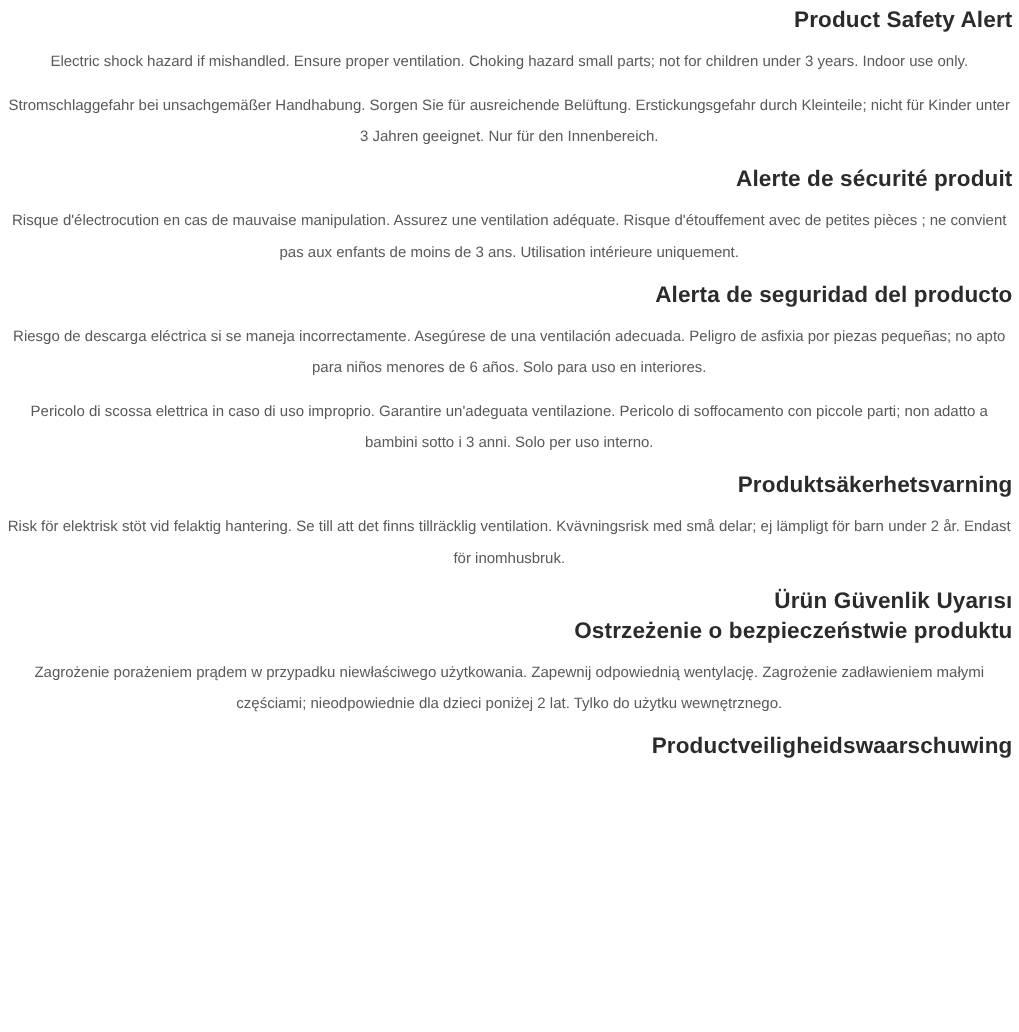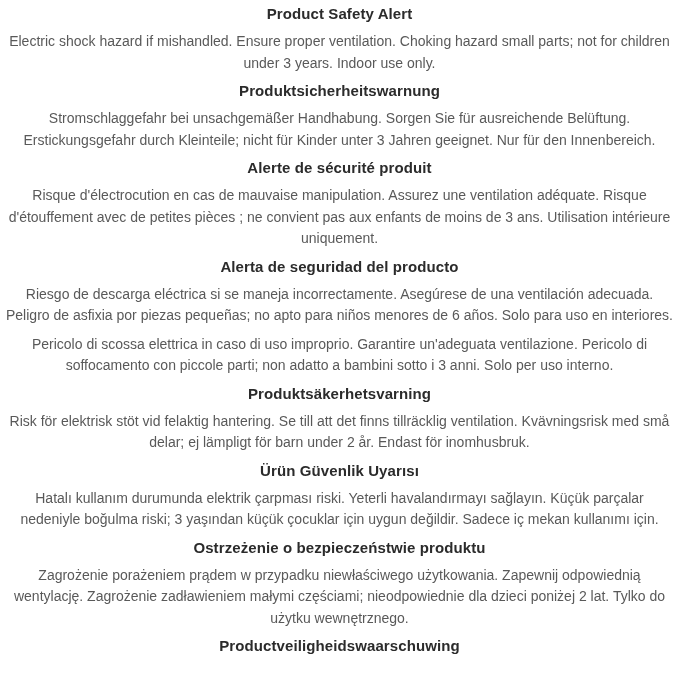--- a/index.html
+++ b/index.html
@@ -16,41 +16,41 @@
   }
   .safety-section {
     text-align: center;
   }
   .safety-heading {
     font-size: 15px;
     font-weight: 700;
     line-height: 20px;
     color: #2b2b2b;
     letter-spacing: 0.1px;
+    text-align: right;
   }
   .safety-body {
-    font-size: 14px;
+    font-size: 10px;
     line-height: 21.5px;
     color: #595959;
     margin: 7px auto 7px;
     max-width: 669px;
   }
 </style>
 </head>
 <body>
 
 <div class="page">
 
   <section class="safety-section">
     <h2 class="safety-heading">Product Safety Alert</h2>
     <p class="safety-body">Electric shock hazard if mishandled. Ensure proper ventilation. Choking hazard small parts; not for children under 3 years. Indoor use only.</p>
   </section>
 
   <section class="safety-section">
-    <h2 class="safety-heading">Produktsicherheitswarnung</h2>
     <p class="safety-body">Stromschlaggefahr bei unsachgemäßer Handhabung. Sorgen Sie für ausreichende Belüftung. Erstickungsgefahr durch Kleinteile; nicht für Kinder unter 3 Jahren geeignet. Nur für den Innenbereich.</p>
   </section>
 
   <section class="safety-section">
     <h2 class="safety-heading">Alerte de sécurité produit</h2>
     <p class="safety-body">Risque d'électrocution en cas de mauvaise manipulation. Assurez une ventilation adéquate. Risque d'étouffement avec de petites pièces ; ne convient pas aux enfants de moins de 3 ans. Utilisation intérieure uniquement.</p>
   </section>
 
   <section class="safety-section">
     <h2 class="safety-heading">Alerta de seguridad del producto</h2>
@@ -61,21 +61,20 @@
     <p class="safety-body">Pericolo di scossa elettrica in caso di uso improprio. Garantire un'adeguata ventilazione. Pericolo di soffocamento con piccole parti; non adatto a bambini sotto i 3 anni. Solo per uso interno.</p>
   </section>
 
   <section class="safety-section">
     <h2 class="safety-heading">Produktsäkerhetsvarning</h2>
     <p class="safety-body">Risk för elektrisk stöt vid felaktig hantering. Se till att det finns tillräcklig ventilation. Kvävningsrisk med små delar; ej lämpligt för barn under 2 år. Endast för inomhusbruk.</p>
   </section>
 
   <section class="safety-section">
     <h2 class="safety-heading">Ürün Güvenlik Uyarısı</h2>
-    <p class="safety-body">Hatalı kullanım durumunda elektrik çarpması riski. Yeterli havalandırmayı sağlayın. Küçük parçalar nedeniyle boğulma riski; 3 yaşından küçük çocuklar için uygun değildir. Sadece iç mekan kullanımı için.</p>
   </section>
 
   <section class="safety-section">
     <h2 class="safety-heading">Ostrzeżenie o bezpieczeństwie produktu</h2>
     <p class="safety-body">Zagrożenie porażeniem prądem w przypadku niewłaściwego użytkowania. Zapewnij odpowiednią wentylację. Zagrożenie zadławieniem małymi częściami; nieodpowiednie dla dzieci poniżej 2 lat. Tylko do użytku wewnętrznego.</p>
   </section>
 
   <section class="safety-section">
     <h2 class="safety-heading">Productveiligheidswaarschuwing</h2>
 

